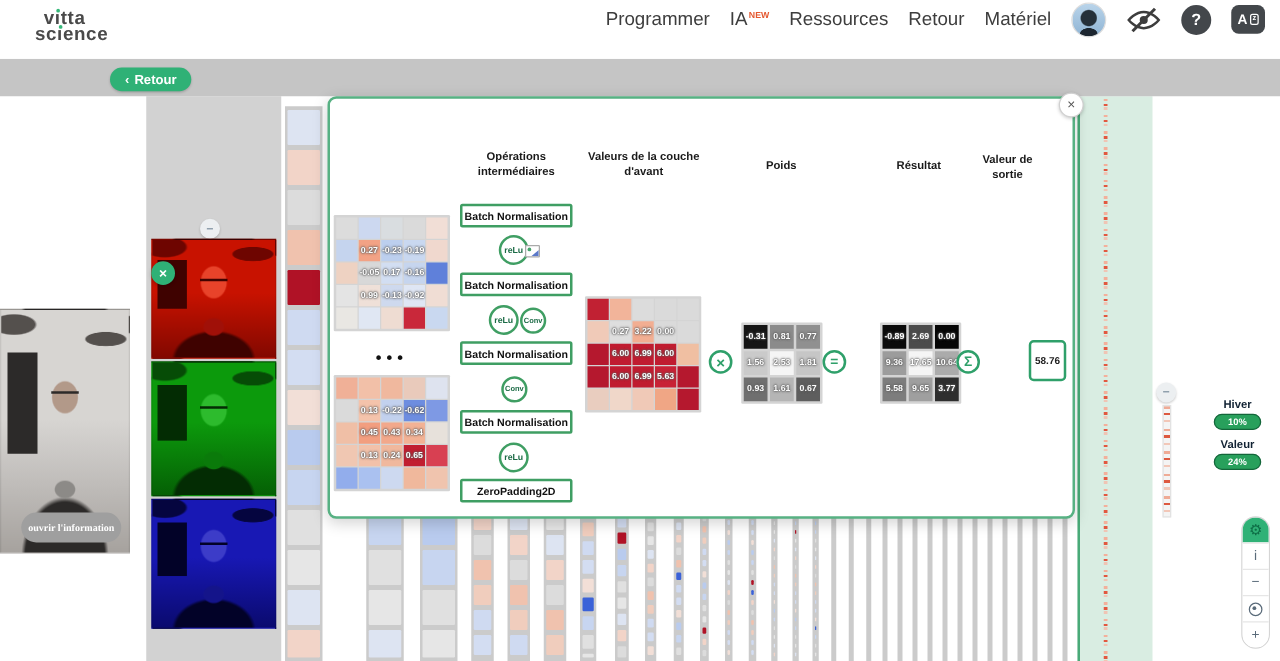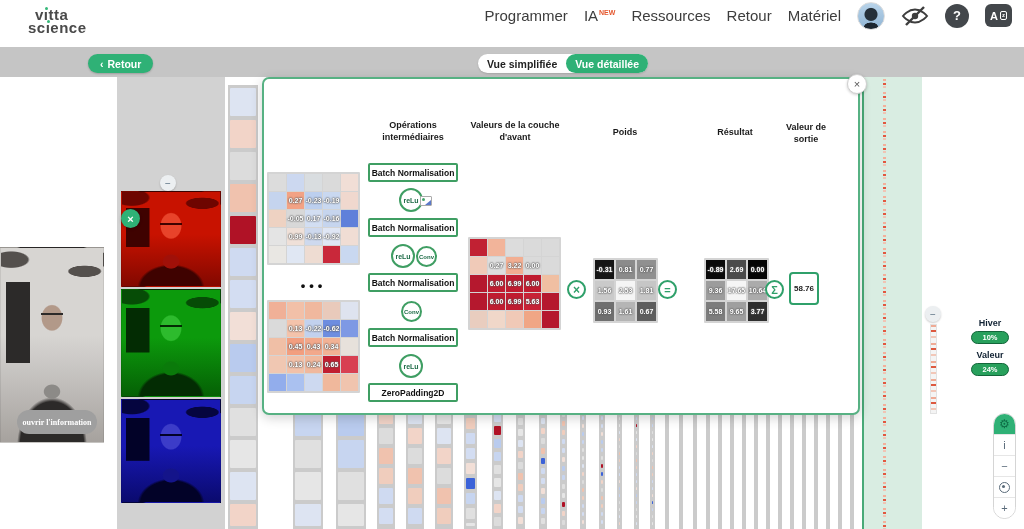--- a/index.html
+++ b/index.html
@@ -86,21 +86,21 @@
   .opcircle{border:2px solid #3f9e63;border-radius:50%;background:#fff;display:flex;align-items:center;
      justify-content:center;font-weight:bold;color:#1c6b46;}
   .imgicon{width:12px;height:10px;background:#fff;border:1px solid #aaa;border-radius:1px;position:relative;overflow:hidden;}
   .imgicon:before{content:"";position:absolute;left:1px;top:1px;width:3px;height:3px;border-radius:50%;background:#46a46c;}
   .imgicon:after{content:"";position:absolute;right:0;bottom:0;width:0;height:0;
      border-left:6px solid transparent;border-bottom:5px solid #5b79c9;}
 
   .operator{border:2px solid #2fa06a;border-radius:50%;color:#2fa06a;display:flex;align-items:center;
      justify-content:center;font-weight:bold;background:#fff;}
   .outbox{border:2px solid #2fa06a;border-radius:4px;background:#fff;display:flex;align-items:center;
-     justify-content:center;font-size:8px;font-weight:bold;color:#222;}
+     justify-content:center;font-size:8px;font-weight:bold;color:#222;margin-left:34px;}
 
   
   .camcard{left:6px;top:207px;width:130px;height:160px;background:#fff;border:2px solid #4cae7c;border-radius:9px;
      box-shadow:0 2px 8px rgba(0,0,0,.28);}
   .cam-close{left:121px;top:209px;width:19px;height:19px;border-radius:50%;background:#2fb176;color:#fff;
      display:flex;align-items:center;justify-content:center;font-size:11px;font-weight:bold;box-shadow:0 1px 3px rgba(0,0,0,.25);}
   .cam-row{display:flex;align-items:center;justify-content:center;gap:5px;margin-top:11px;font-size:7.5px;font-weight:bold;color:#222;}
   .switch{width:26px;height:13px;border-radius:7px;background:#f7941d;position:relative;}
   .knob{position:absolute;left:2px;top:1.5px;width:10px;height:10px;border-radius:50%;background:#fff;box-shadow:0 1px 2px rgba(0,0,0,.3);}
   .cam-photo{width:116px;height:120px;margin:6px auto 0;}
@@ -1825,24 +1825,20 @@
   <div class="abs pred-label" style="left:960px;top:318px;width:60px;">Hiver</div>
   <div class="abs pred-pill" style="left:971px;top:331px;width:38px;height:13px;">10%</div>
   <div class="abs pred-label" style="left:955px;top:350px;width:70px;">Valeur</div>
   <div class="abs pred-pill" style="left:971px;top:363px;width:38px;height:13px;">24%</div>
 
   <div class="abs graybar"></div>
   <div class="abs back-btn">
     <span>‹</span>
     <span>Retour</span>
   </div>
-  <div class="abs toggle">
-    <span class="seg-simple">Vue simplifiée</span>
-    <span class="seg-detail">Vue détaillée</span>
-  </div>
 
   <div class="abs header"></div>
   <div class="abs logo">
     <div class="l1 logo-line">v<span class="li">ı<span class="ldot"></span></span>tta</div>
     <div class="logo-line">sc<span class="li">ı<span class="ldot"></span></span>ence</div>
   </div>
   <div class="abs nav">
     <span class="navitem">Programmer</span>
     <span class="navitem"><span>IA</span><span class="new-badge">NEW</span></span>
     <span class="navitem">Ressources</span>

